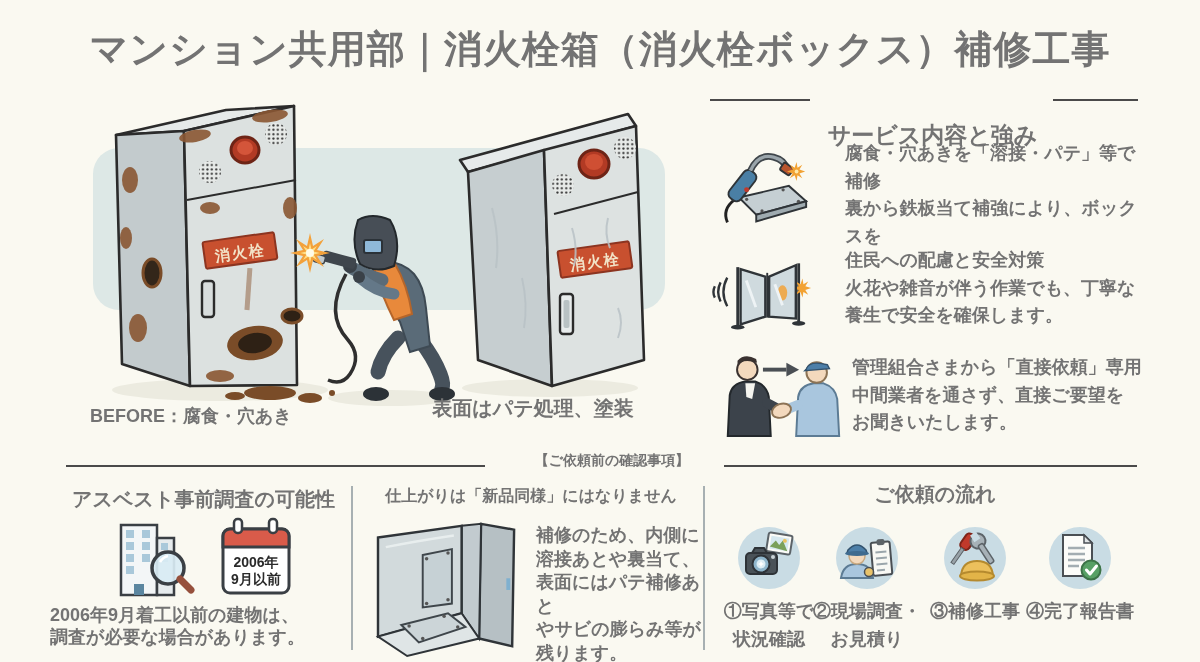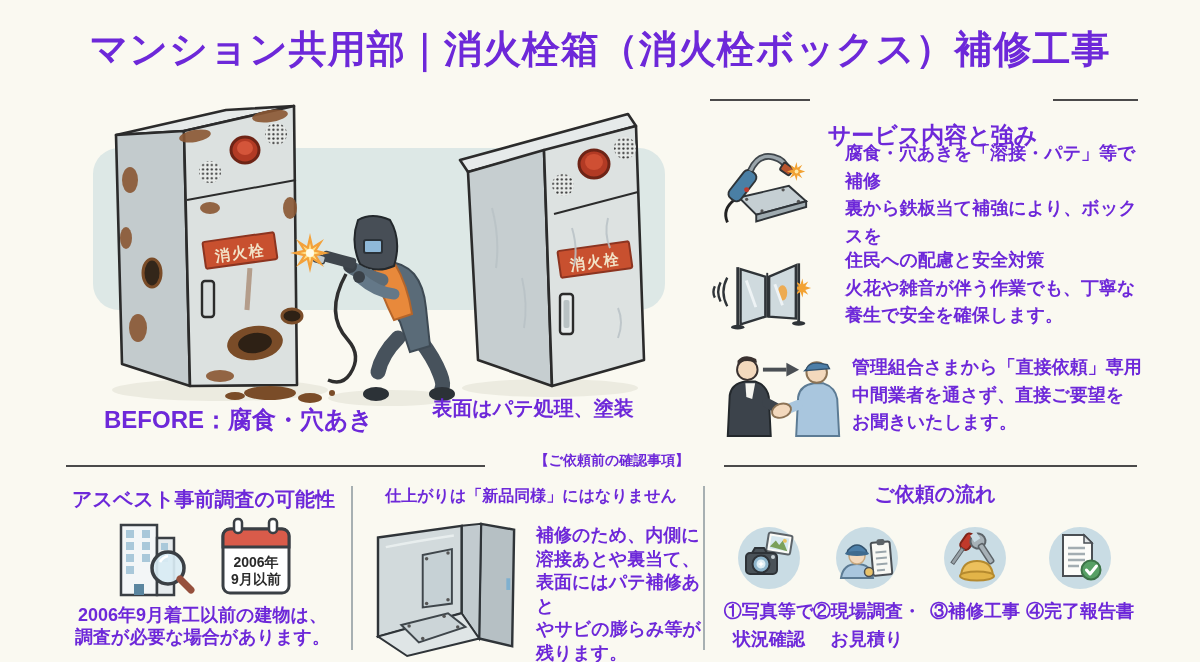--- a/index.html
+++ b/index.html
@@ -1,27 +1,27 @@
 <!DOCTYPE html>
 <html><head>
 <meta charset="utf-8">
 <style>
   html,body{margin:0;padding:0;background:#e8e8e8;}
   .canvas{
     position:relative;width:1200px;height:662px;margin:0 auto;
     background:#faf9f1;overflow:hidden;
-    font-family:"Liberation Sans",sans-serif;color:#6d28d9;
+    font-family:"Liberation Sans",sans-serif;color:#737373;
   }
   .abs{position:absolute;}
   .title{left:0;right:0;top:24px;text-align:center;font-size:38px;font-weight:900;letter-spacing:1px;margin:0;}
   .band{left:93px;top:148px;width:572px;height:162px;background:#dde8e6;border-radius:26px;}
 
   .before-illo{left:60px;top:88px;}
   .after-illo{left:432px;top:98px;}
-  .before-label{left:104px;top:404px;font-size:24px;font-weight:800;}
+  .before-label{left:90px;top:404px;font-size:18px;font-weight:800;}
   .after-label{left:368px;top:394px;width:330px;text-align:center;font-size:20px;font-weight:800;line-height:28px;}
 
   .rule{height:2px;background:#4a4a4a;}
   .svc-rule-l{left:710px;top:99px;width:100px;}
   .svc-rule-r{left:1053px;top:99px;width:85px;}
   .svc-heading{left:820px;top:84px;width:225px;text-align:center;font-size:23px;font-weight:800;margin-top:36px;}
   .svc-text{width:305px;font-size:18px;font-weight:700;line-height:27.5px;}
   .svc-text-1{left:845px;top:140px;}
   .svc-text-2{left:845px;top:247px;}
   .svc-text-3{left:852px;top:354px;}
@@ -31,21 +31,21 @@
 
   .confirm-rule-l{left:66px;top:465px;width:419px;}
   .confirm-rule-r{left:724px;top:465px;width:413px;}
   .confirm-heading{left:492px;top:452px;width:240px;text-align:center;font-size:14px;font-weight:800;}
 
   .vdiv{top:486px;width:2px;height:164px;background:#a7b0b2;}
   .vdiv-1{left:351px;}
   .vdiv-2{left:703px;}
 
   .asb-heading{left:56px;top:486px;width:295px;text-align:center;font-size:20px;font-weight:800;}
-  .asb-text{left:50px;top:605px;width:305px;text-align:center;font-size:18px;font-weight:700;line-height:21.5px;}
+  .asb-text{left:50px;top:605px;width:305px;text-align:left;font-size:18px;font-weight:700;line-height:21.5px;}
   .building-icon{left:108px;top:516px;}
   .calendar-icon{left:219px;top:515px;}
 
   .finish-heading{left:360px;top:486px;width:342px;text-align:center;font-size:16px;font-weight:800;}
   .finish-text{left:536px;top:524px;width:175px;font-size:18px;font-weight:700;line-height:23.5px;}
   .openbox-icon{left:364px;top:518px;}
 
   .flow-heading{left:760px;top:481px;width:350px;text-align:center;font-size:20px;font-weight:800;}
   .step{top:526px;width:110px;text-align:center;}
   .step-1{left:714px;} .step-2{left:812px;} .step-3{left:920px;} .step-4{left:1025px;}

